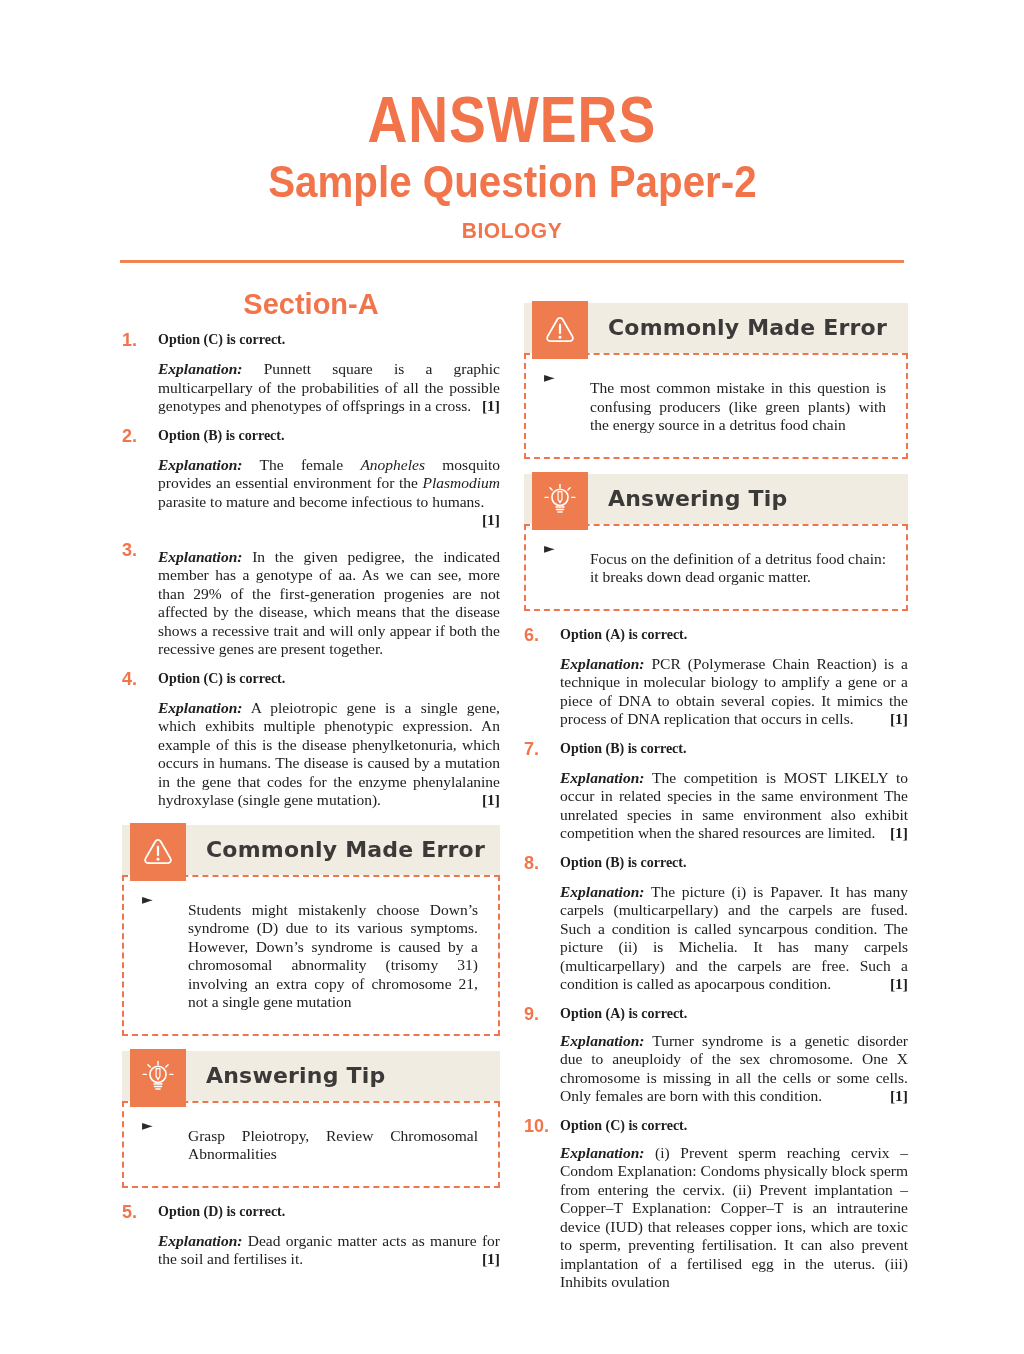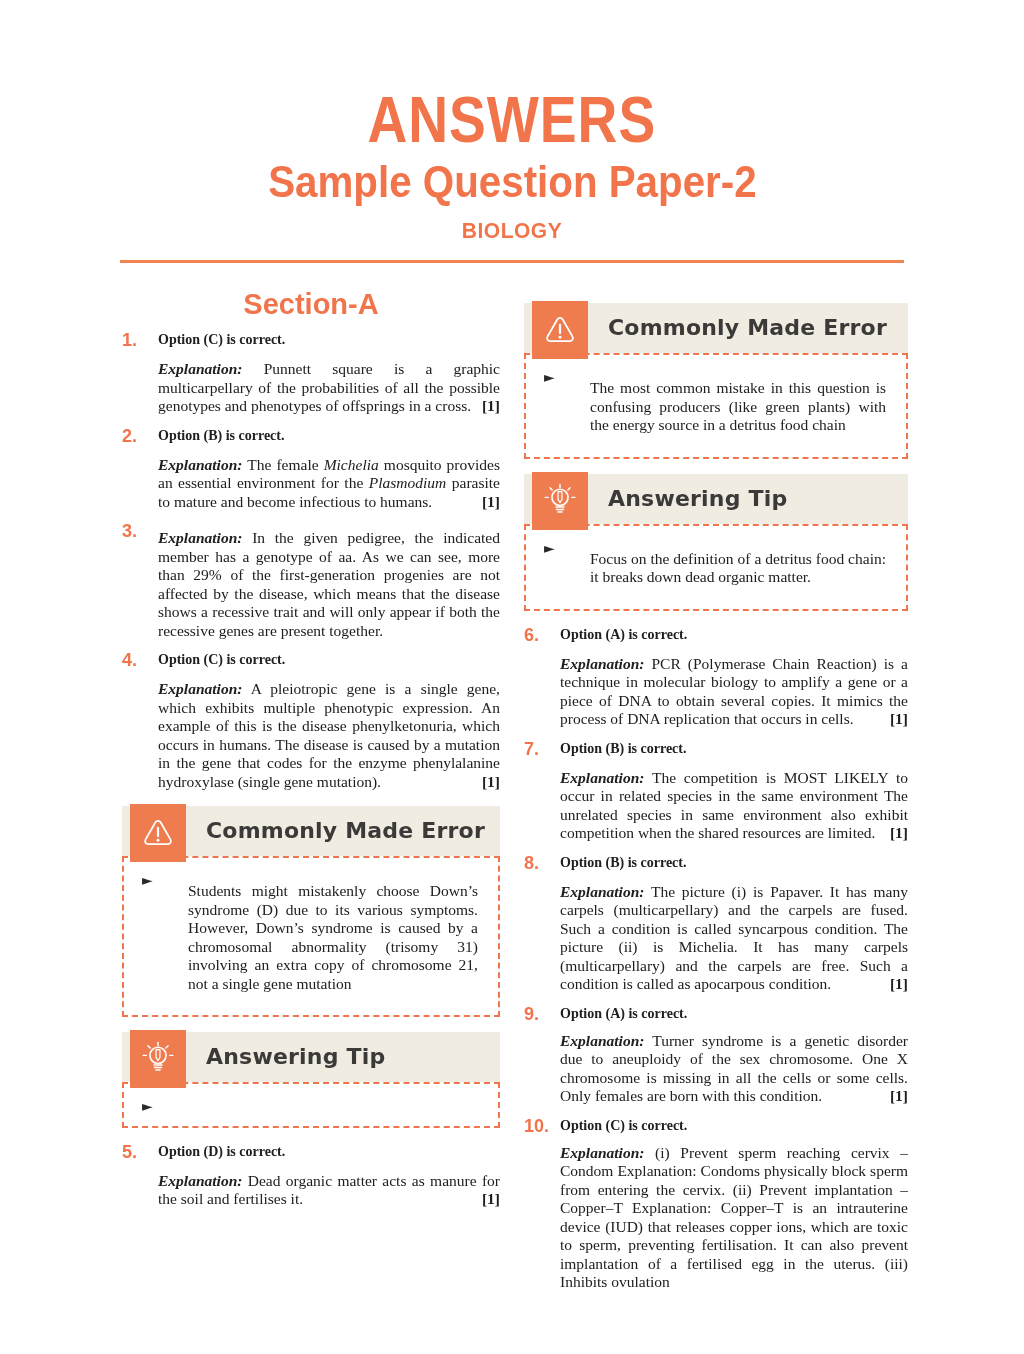--- a/index.html
+++ b/index.html
@@ -99,21 +99,21 @@
           <div class="a-num">1.</div>
           <div class="a-body">
             <div class="a-head">Option (C) is correct.</div>
             <p class="a-exp"><span class="exp-label">Explanation:</span> <span>Punnett square is a graphic multicarpellary of the probabilities of all the possible genotypes and phenotypes of offsprings in a cross.</span><span class="mark">[1]</span></p>
           </div>
         </div>
         <div class="answer">
           <div class="a-num">2.</div>
           <div class="a-body">
             <div class="a-head">Option (B) is correct.</div>
-            <p class="a-exp"><span class="exp-label">Explanation:</span> <span>The female </span><span class="seg-italic">Michelia</span><span> mosquito provides an essential environment for the </span><span class="seg-italic">Plasmodium</span><span> parasite to mature and become infectious to humans.</span><span class="mark">[1]</span></p>
+            <p class="a-exp"><span class="exp-label">Explanation:</span> <span>The female </span><span class="seg-italic">Anopheles</span><span> mosquito provides an essential environment for the </span><span class="seg-italic">Plasmodium</span><span> parasite to mature and become infectious to humans.</span><span class="mark">[1]</span></p>
           </div>
         </div>
         <div class="answer">
           <div class="a-num">3.</div>
           <div class="a-body">
             <p class="a-exp"><span class="exp-label">Explanation:</span> <span>In the given pedigree, the indicated member has a genotype of aa. As we can see, more than 29% of the first-generation progenies are not affected by the disease, which means that the disease shows a recessive trait and will only appear if both the recessive genes are present together.</span></p>
           </div>
         </div>
         <div class="answer">
           <div class="a-num">4.</div>
@@ -155,20 +155,21 @@
                 <path d="M23.6 14.5h4.8v9.5L26 28l-2.4-4z" fill="none" stroke="#fff" stroke-width="1.5" stroke-linejoin="round"></path>
                 <path d="M21 33.5h10" stroke="#fff" stroke-width="1.8" stroke-linecap="round"></path>
                 <path d="M21.6 36.6h8.8" stroke="#fff" stroke-width="1.8" stroke-linecap="round"></path>
                 <path d="M23.4 39.7h5.2" stroke="#fff" stroke-width="1.8" stroke-linecap="round"></path>
               </svg>
             </div>
             <div class="ib-title">Answering Tip</div>
           </div>
           <div class="ib-body">
             <span class="ib-arrow">►</span>
+            <p class="ib-text">Grasp Pleiotropy, Review Chromosomal Abnormalities</p>
           </div>
         </div>
         <div class="answer">
           <div class="a-num">5.</div>
           <div class="a-body">
             <div class="a-head">Option (D) is correct.</div>
             <p class="a-exp"><span class="exp-label">Explanation:</span> <span>Dead organic matter acts as manure for the soil and fertilises it.</span><span class="mark">[1]</span></p>
           </div>
         </div>
       </div>

